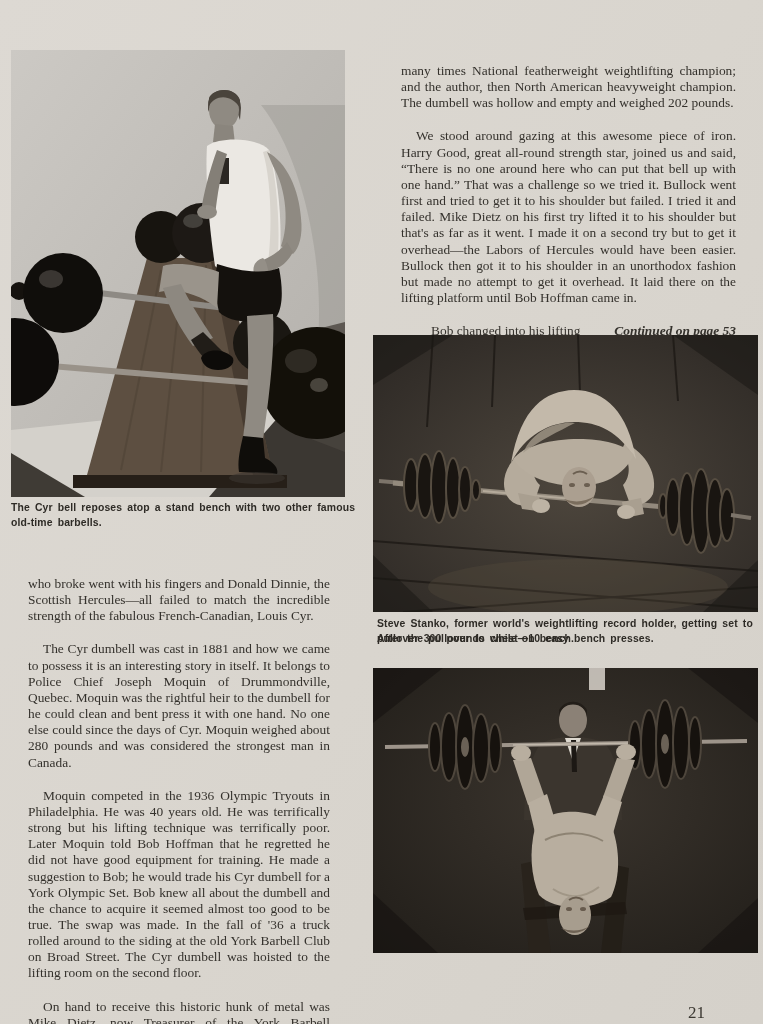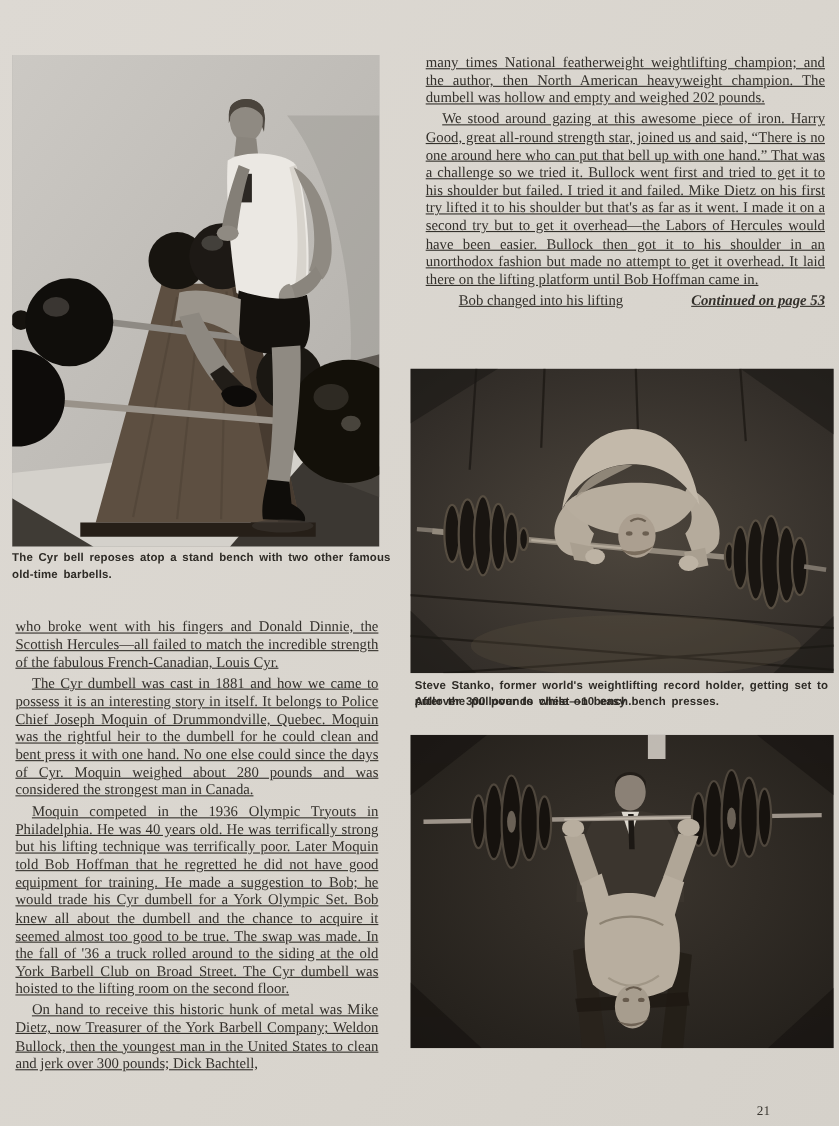--- a/index.html
+++ b/index.html
@@ -25,26 +25,26 @@
     font-size:10.4px;line-height:14.5px;
     color:#2e2b26;
     letter-spacing:.15px;word-spacing:2px;
   }
   #cap1{left:11px;top:501px;width:358px;}
   #cap2{left:377px;top:617px;width:378px;}
   #cap3{left:377px;top:632px;width:378px;}
   .col{position:absolute;text-align:justify;font-size:13.4px;line-height:16.15px;color:#34312c;}
   #left-col{left:11px;top:559px;width:336px;}
   #right-col{left:384px;top:46px;width:369px;}
-  .col p{margin:3px;text-indent:15px;text-decoration:underline;}
+  .col p{margin:17px;text-indent:15px;}
   .col p.noindent{text-indent:0;}
   .cont-row{display:flex;justify-content:space-between;align-items:baseline;}
   .cont-row .lead{text-indent:15px;display:inline-block;padding-left:15px;}
   .cont-row .cont{font-weight:bold;font-style:italic;white-space:nowrap;}
-  .page-number{position:absolute;left:688px;top:1003px;font-size:12px;color:#3a3731;}
+  .page-number{position:absolute;left:688px;top:1003px;font-size:17px;color:#3a3731;}
 </style>
 </head>
 <body style="background: rgb(219, 215, 208);">
 
 <div class="page">
 
   <figure class="photo" id="photo1" style="margin:0">
     <svg viewBox="0 0 334 447" preserveAspectRatio="none">
       <defs>
         <linearGradient id="p1wall" x1="0" y1="0" x2="1" y2="1">

